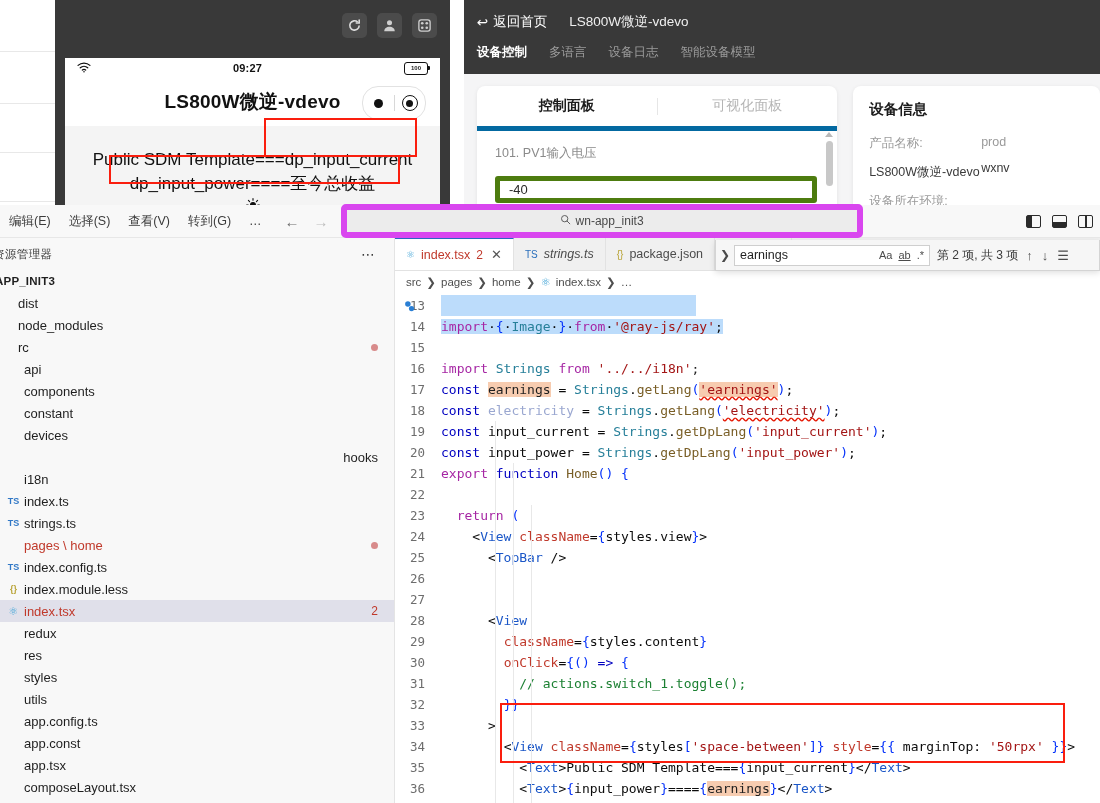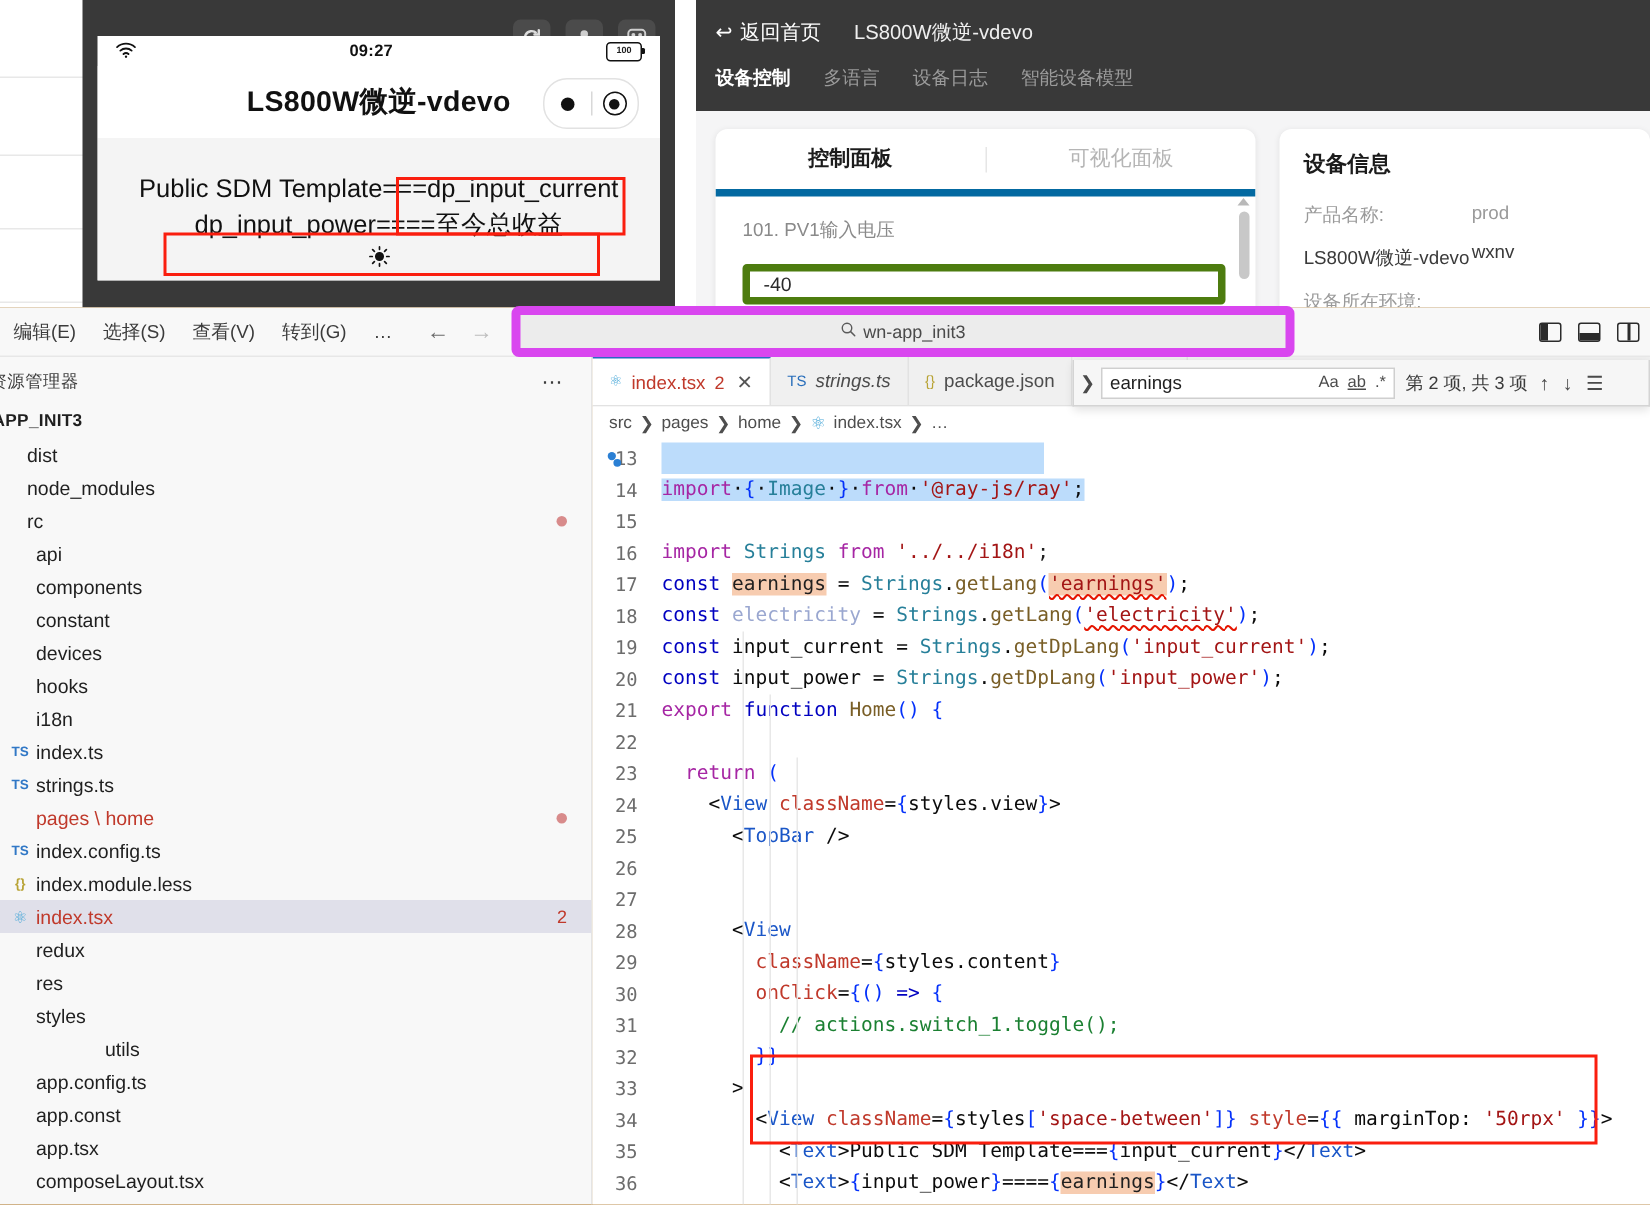--- a/index.html
+++ b/index.html
@@ -17,21 +17,21 @@
           justify-content:flex-end;padding-right:4px;box-sizing:border-box;}
   .bg-row.tall{height:52px;}
   .bg-row span{font-size:15px;color:#333;white-space:nowrap;}
 
   
   .sim{position:absolute;left:55px;top:0;width:395px;height:205px;background:#393939;}
   .sim-toolbar{height:50px;display:flex;align-items:center;justify-content:flex-end;
                padding-right:13px;gap:10px;box-sizing:border-box;}
   .sim-btn{width:25px;height:25px;border-radius:5px;background:#4b4b4b;display:flex;
            align-items:center;justify-content:center;color:#d7d7d7;}
-  .phone{position:absolute;left:10px;top:24px;width:375px;height:163px;background:#fff;overflow:hidden;}
+  .phone{position:absolute;left:10px;top:58px;width:375px;height:163px;background:#fff;overflow:hidden;}
   .phone-status{height:20px;display:flex;align-items:center;padding:0 12px;box-sizing:border-box;}
   .phone-status .time{flex:1;text-align:center;font-size:11px;font-weight:bold;color:#111;letter-spacing:.2px;}
   .batt{width:22px;height:11px;border:1.3px solid #111;border-radius:3px;display:flex;
         align-items:center;justify-content:center;font-size:6px;font-weight:bold;position:relative;}
   .batt:after{content:"";position:absolute;right:-3px;top:3px;width:2px;height:4px;background:#111;border-radius:0 1px 1px 0;}
   .phone-nav{height:48px;display:flex;align-items:center;justify-content:center;
              position:relative;background:#fff;}
   .phone-title{font-size:19px;font-weight:bold;color:#111;letter-spacing:.2px;}
   .phone-actions{position:absolute;right:14px;top:8px;width:62px;height:32px;border-radius:16px;
                  border:1px solid #e2e2e2;display:flex;align-items:center;}
@@ -77,21 +77,21 @@
                border-bottom:5px solid #b9b9b9;margin:2px auto 4px auto;}
   .vscroll .bar{width:7px;height:45px;background:#c8c8c8;border-radius:4px;margin:0 auto;}
   .card-right{width:250px;height:150px;padding:14px 0 0 16px;box-sizing:border-box;overflow:hidden;}
   .info-title{font-size:14.5px;font-weight:bold;color:#1c1c1c;margin-bottom:16px;}
   .info-grid{display:flex;}
   .info-col{width:112px;}
   .info-k{font-size:12.5px;color:#9a9a9a;margin-bottom:12px;white-space:nowrap;}
   .info-v{font-size:12.5px;color:#3a3a3a;margin-bottom:12px;white-space:nowrap;}
 
   
-  .vscode{position:absolute;left:0;top:205px;width:1100px;height:598px;background:#a16207;}
+  .vscode{position:absolute;left:0;top:205px;width:1100px;height:598px;background:#701a75;}
   .menubar{height:33px;display:flex;align-items:center;background:#f8f8f8;
            border-bottom:1px solid #e7e7e7;box-sizing:border-box;}
   .menu-item{font-size:12.5px;color:#3b3b3b;padding:0 9px;white-space:nowrap;}
   .nav-arrows{display:flex;gap:14px;margin-left:14px;margin-right:12px;color:#6b6b6b;font-size:15px;}
   .nav-arrows span.dim{color:#bdbdbd;}
   .omnibar{flex:0 0 auto;width:510px;height:22px;background:#ececec;border:6px solid #d946ef;
            border-radius:5px;display:flex;align-items:center;justify-content:center;gap:5px;
            font-size:12px;color:#4a4a4a;}
   .layout-icons{margin-left:auto;display:flex;gap:11px;padding-right:7px;}
   .ly{width:15px;height:13px;border:1.6px solid #2b2b2b;border-radius:2px;position:relative;box-sizing:border-box;}
@@ -353,21 +353,21 @@
               <span>components</span>
             </div>
             <div class="trow" style="padding-left: 6px;">
               <span class="ic"></span>
               <span>constant</span>
             </div>
             <div class="trow" style="padding-left: 6px;">
               <span class="ic"></span>
               <span>devices</span>
             </div>
-            <div class="trow" style="padding-left: 6px;">
+            <div class="trow" style="padding-left: 6px; justify-content: flex-end;">
               <span class="ic"></span>
               <span>hooks</span>
             </div>
             <div class="trow" style="padding-left: 6px;">
               <span class="ic"></span>
               <span>i18n</span>
             </div>
             <div class="trow" style="padding-left: 6px;">
               <span class="ic" style="color: rgb(49, 120, 198);">TS</span>
               <span>index.ts</span>
@@ -399,21 +399,21 @@
               <span>redux</span>
             </div>
             <div class="trow" style="padding-left: 6px;">
               <span class="ic"></span>
               <span>res</span>
             </div>
             <div class="trow" style="padding-left: 6px;">
               <span class="ic"></span>
               <span>styles</span>
             </div>
-            <div class="trow" style="padding-left: 6px; margin-left: 46px;">
+            <div class="trow" style="padding-left: 6px;">
               <span class="ic"></span>
               <span>utils</span>
             </div>
             <div class="trow" style="padding-left: 6px;">
               <span class="ic"></span>
               <span>app.config.ts</span>
             </div>
             <div class="trow" style="padding-left: 6px;">
               <span class="ic"></span>
               <span>app.const</span>

